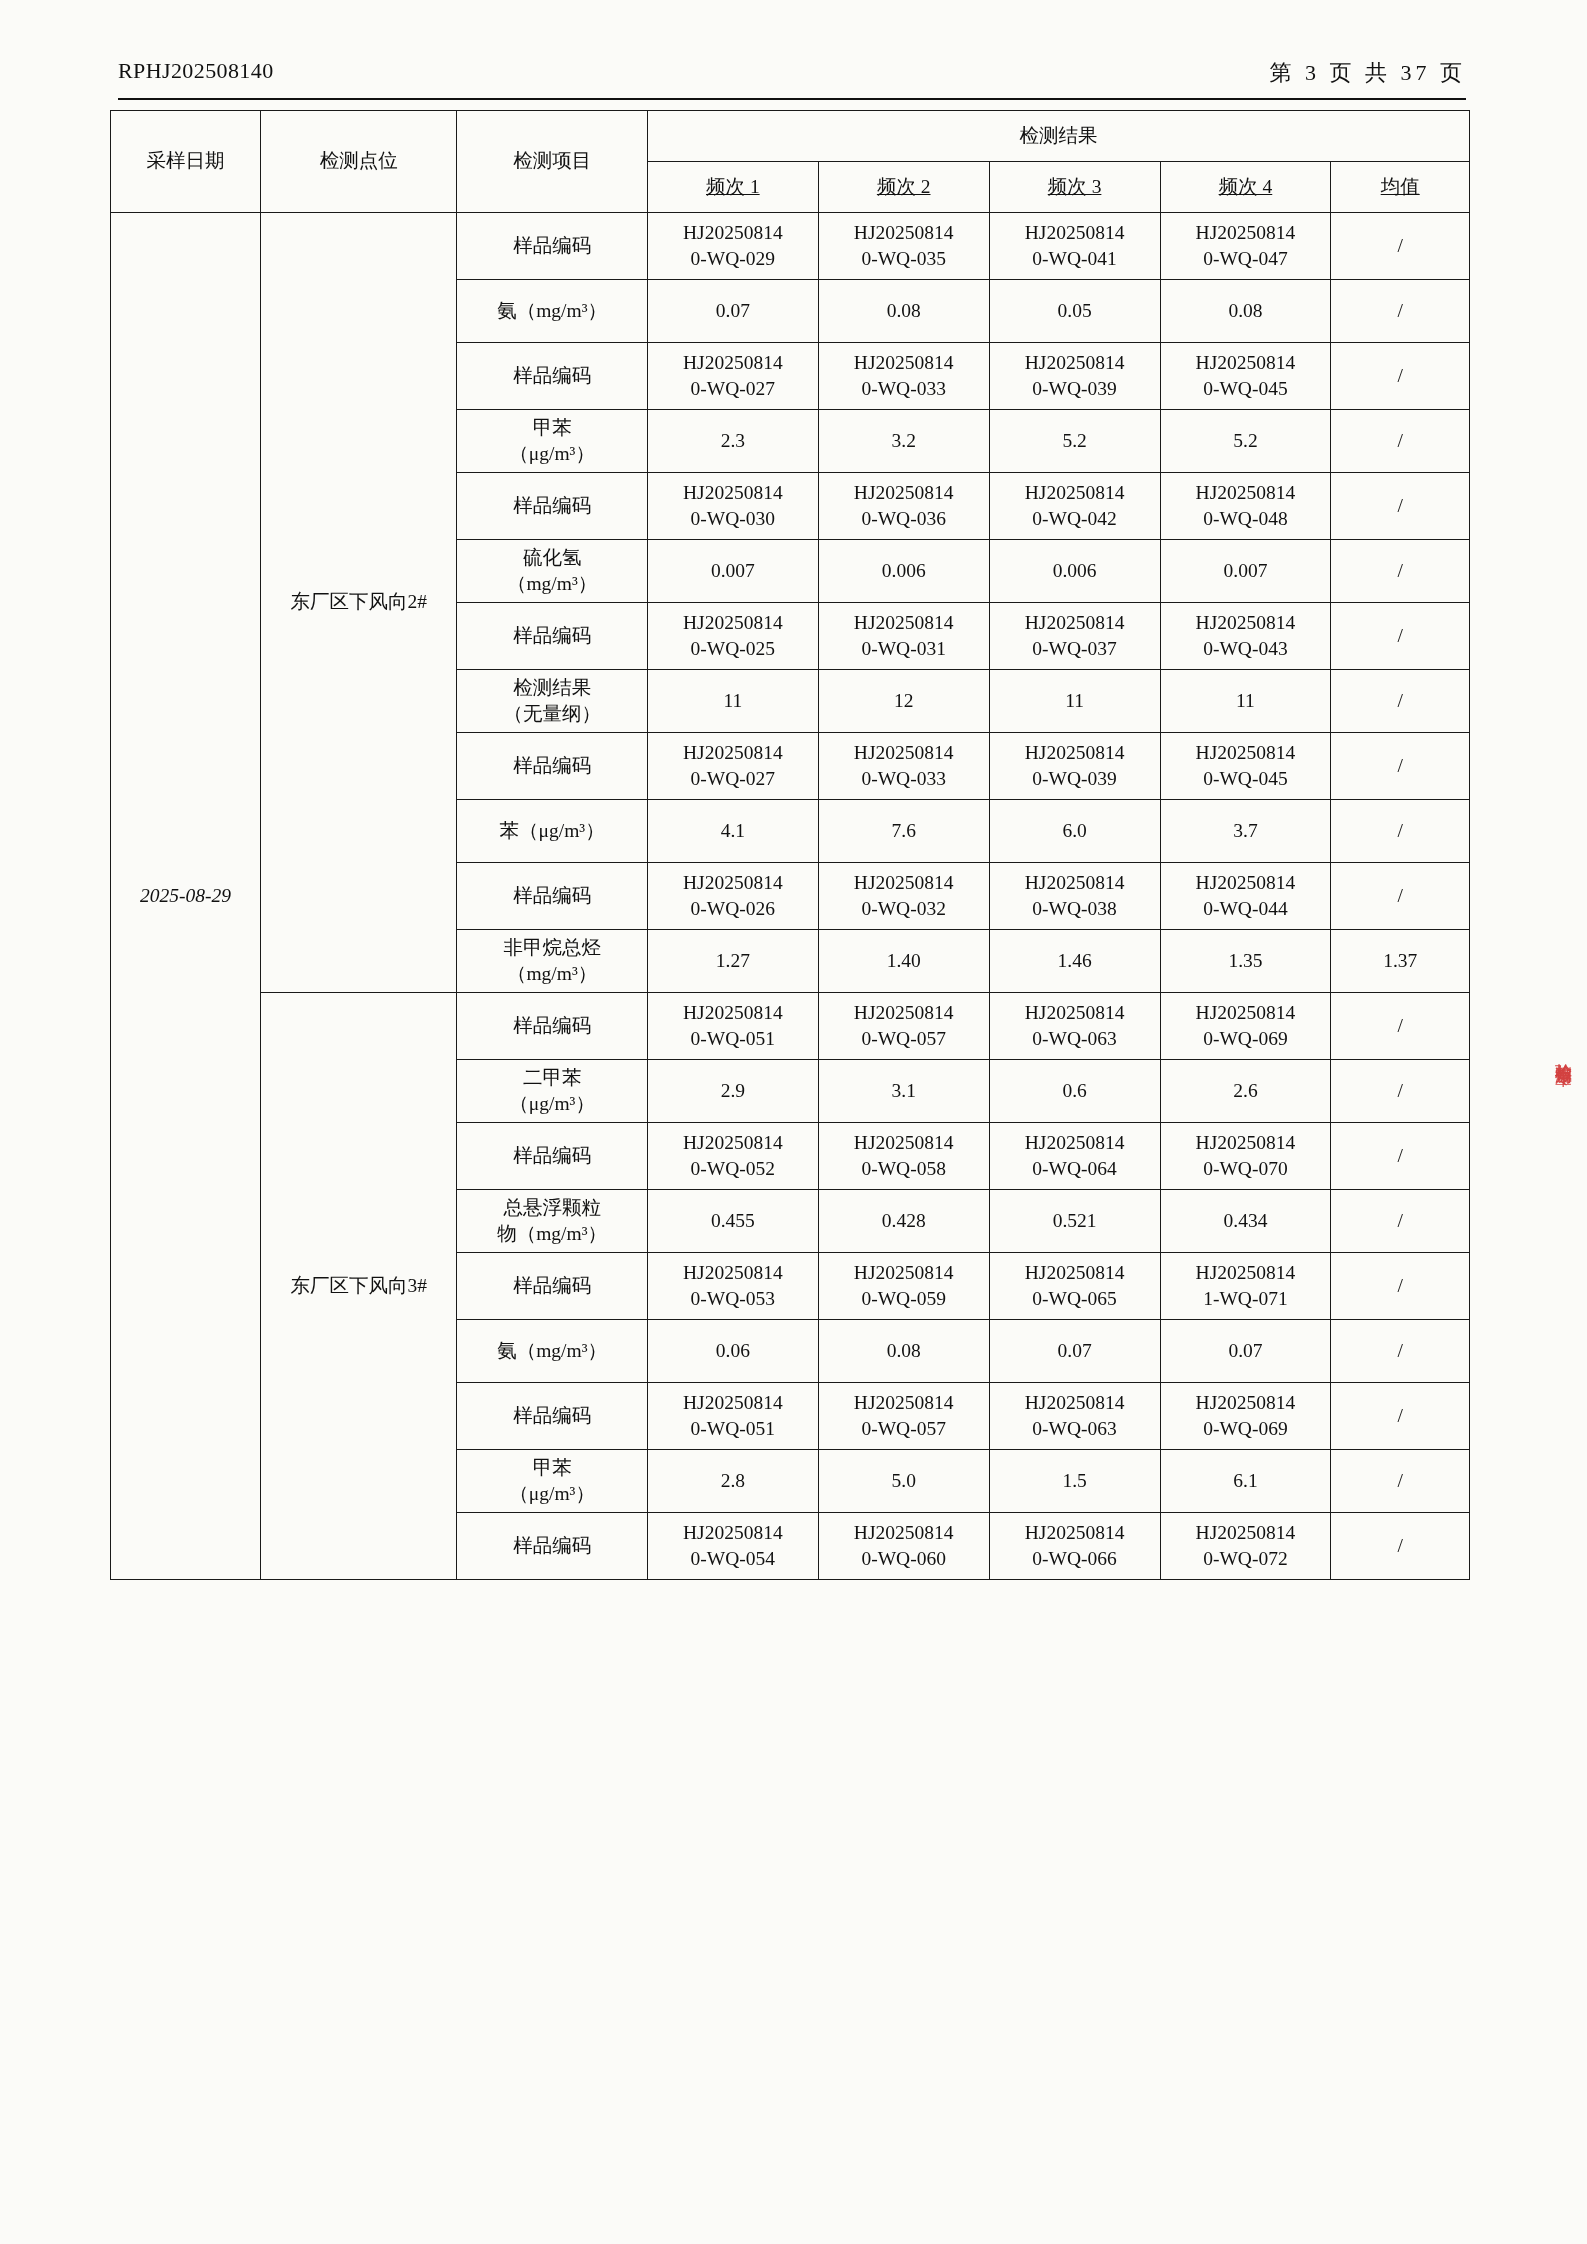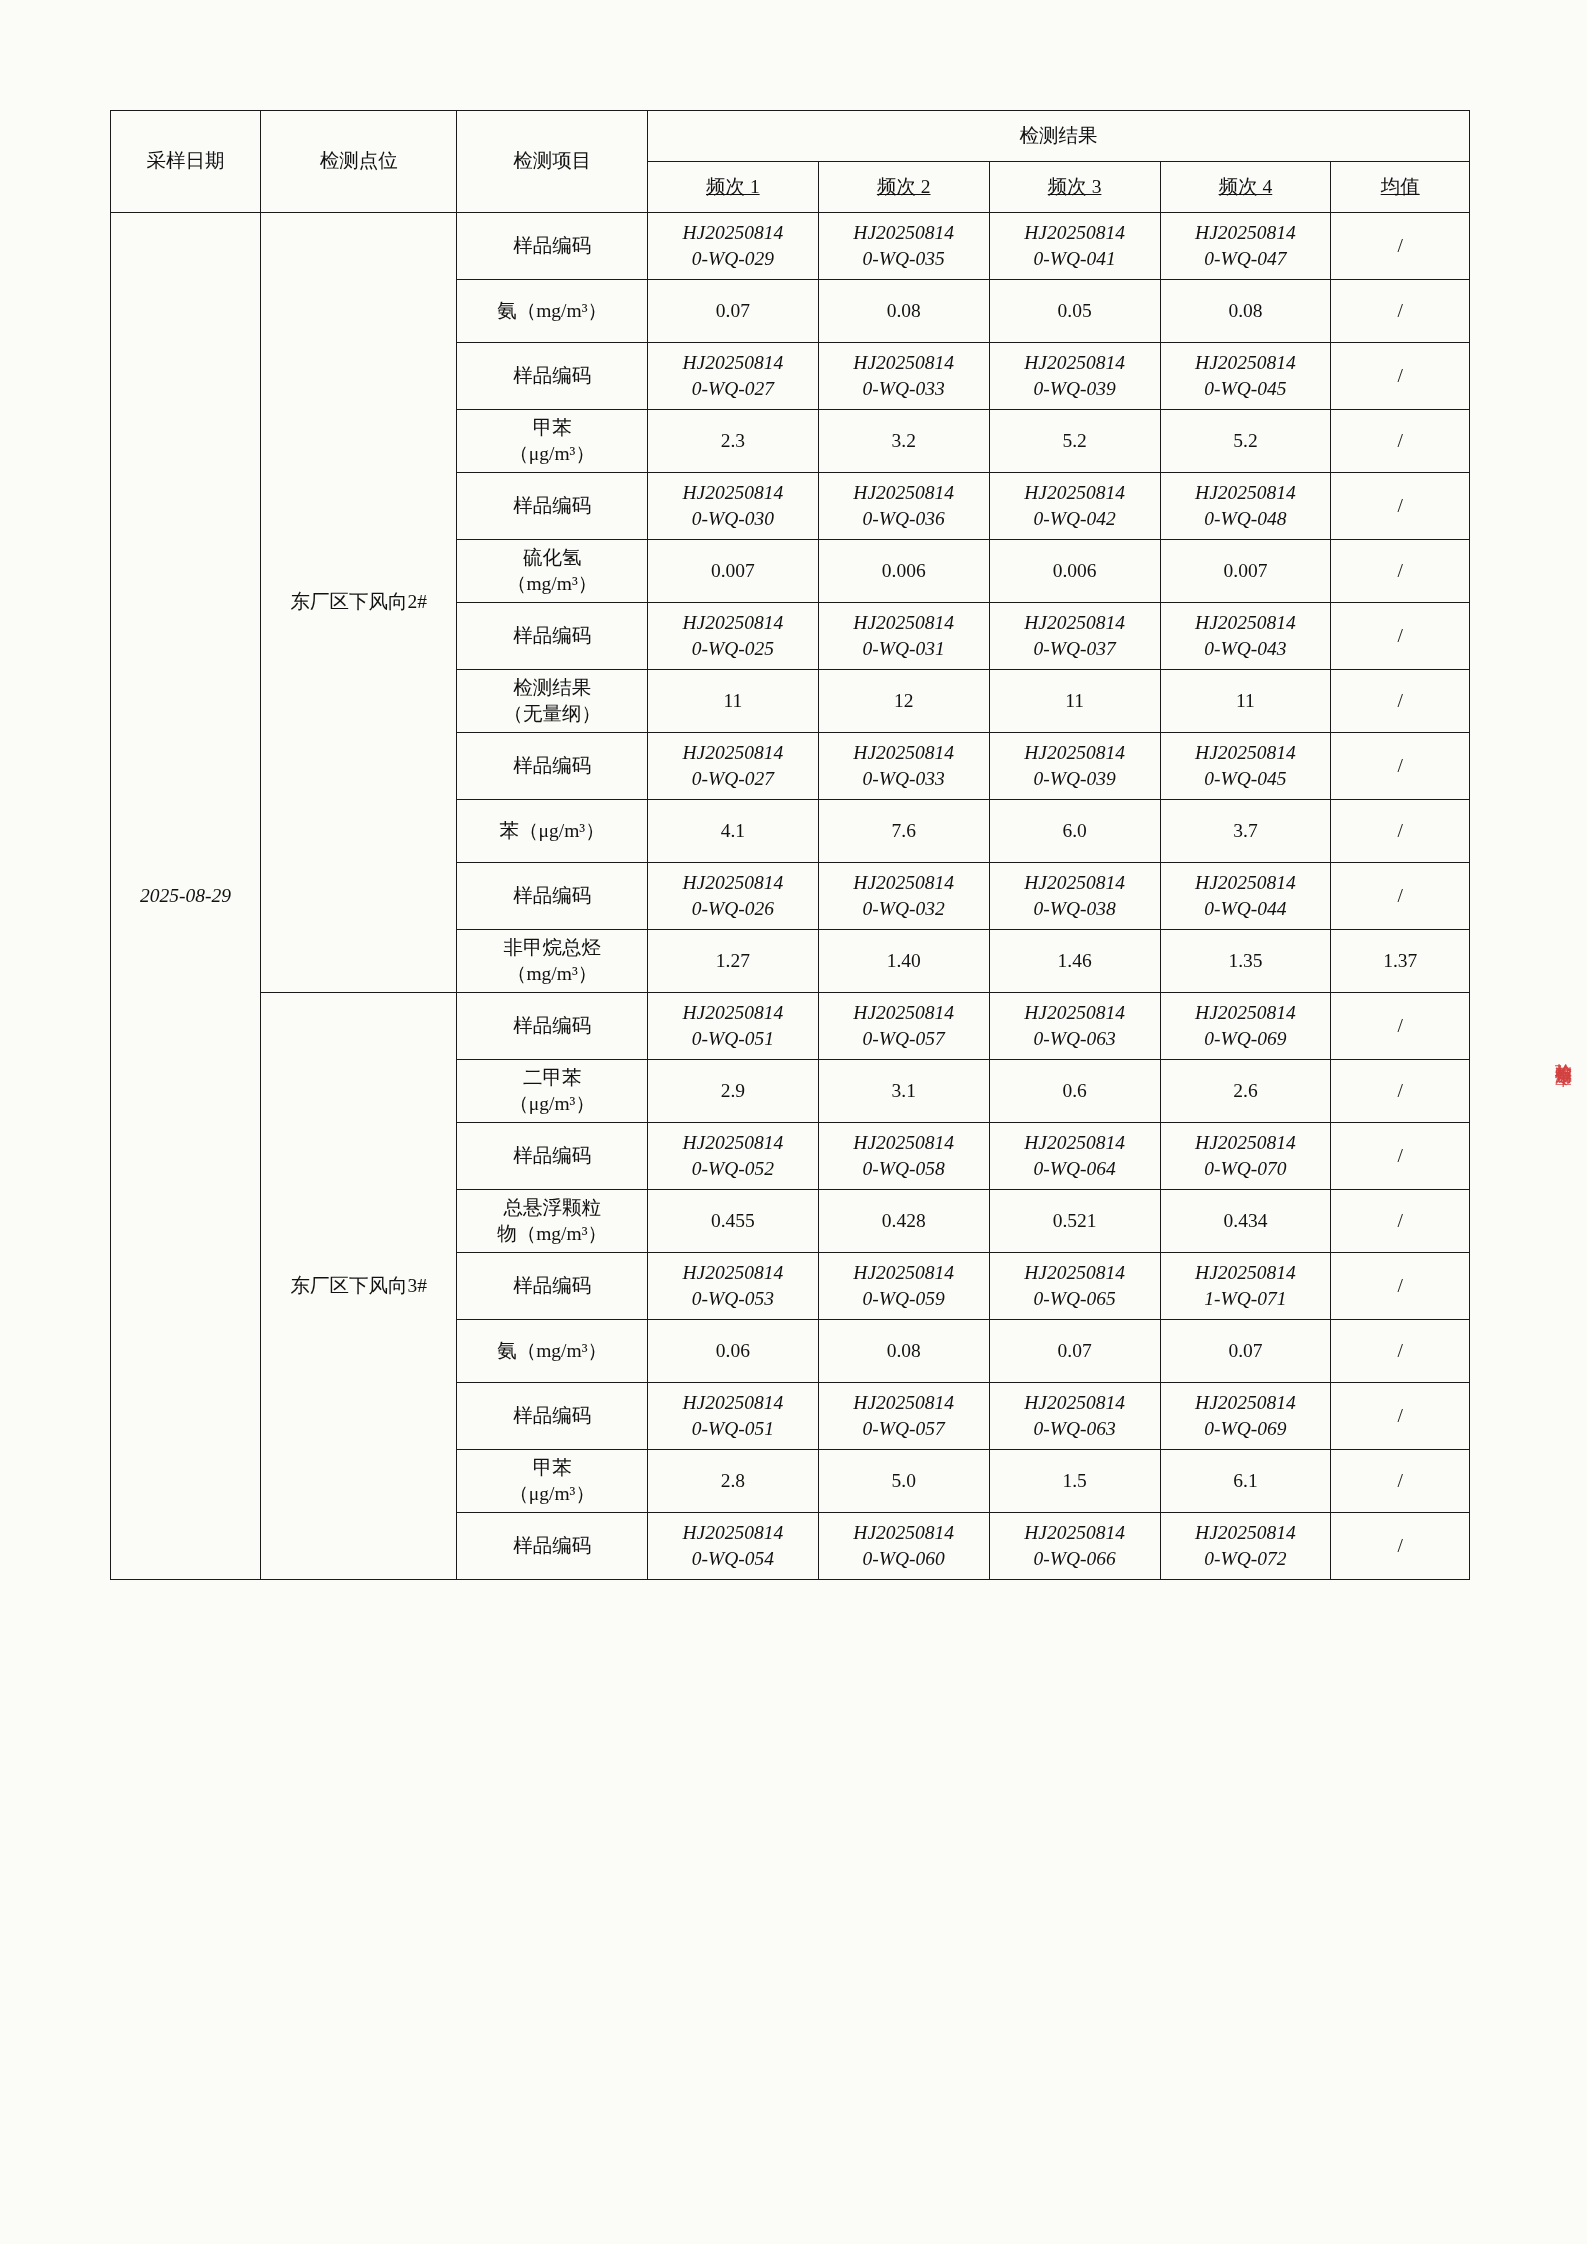--- a/index.html
+++ b/index.html
@@ -66,21 +66,20 @@
   .col-f { width: 148px; }
   .col-avg { width: 120px; }
 
   .hdr-top td { height: 46px; font-size: 20px; margin-top: 16px; }
   .hdr-sub td { height: 46px; font-size: 20px; text-decoration: underline; }
 
   .cell-sample {
     font-size: 18.5px;
     line-height: 1.45;
     letter-spacing: 0px;
-    font-style: italic;
   }
   .row-sample td { height: 62px; }
   .row-value td { height: 58px; }
   .two-line { line-height: 1.35; }
   .item-label { font-size: 19.5px; }
   .vert-point { font-size: 19.5px; line-height: 1.5; }
   .date-cell { font-size: 20px; font-style: italic; }
   .slash { font-size: 19px; }
 
   .redmark {
@@ -97,20 +96,24 @@
     letter-spacing: 1px;
     opacity: 0.85;
     font-family: "Liberation Serif", serif;
   }
 </style>
 </head>
 <body>
 
 <div class="page">
 
+  <div class="header">
+    <div class="header-left">RPHJ202508140</div>
+    <div class="header-right">第 3 页 共 37 页</div>
+  </div>
 
   <table class="report">
     <colgroup>
       <col class="col-date">
         <col class="col-point">
         <col class="col-item">
       <col class="col-f">
         <col class="col-f">
         <col class="col-f">
         <col class="col-f">

